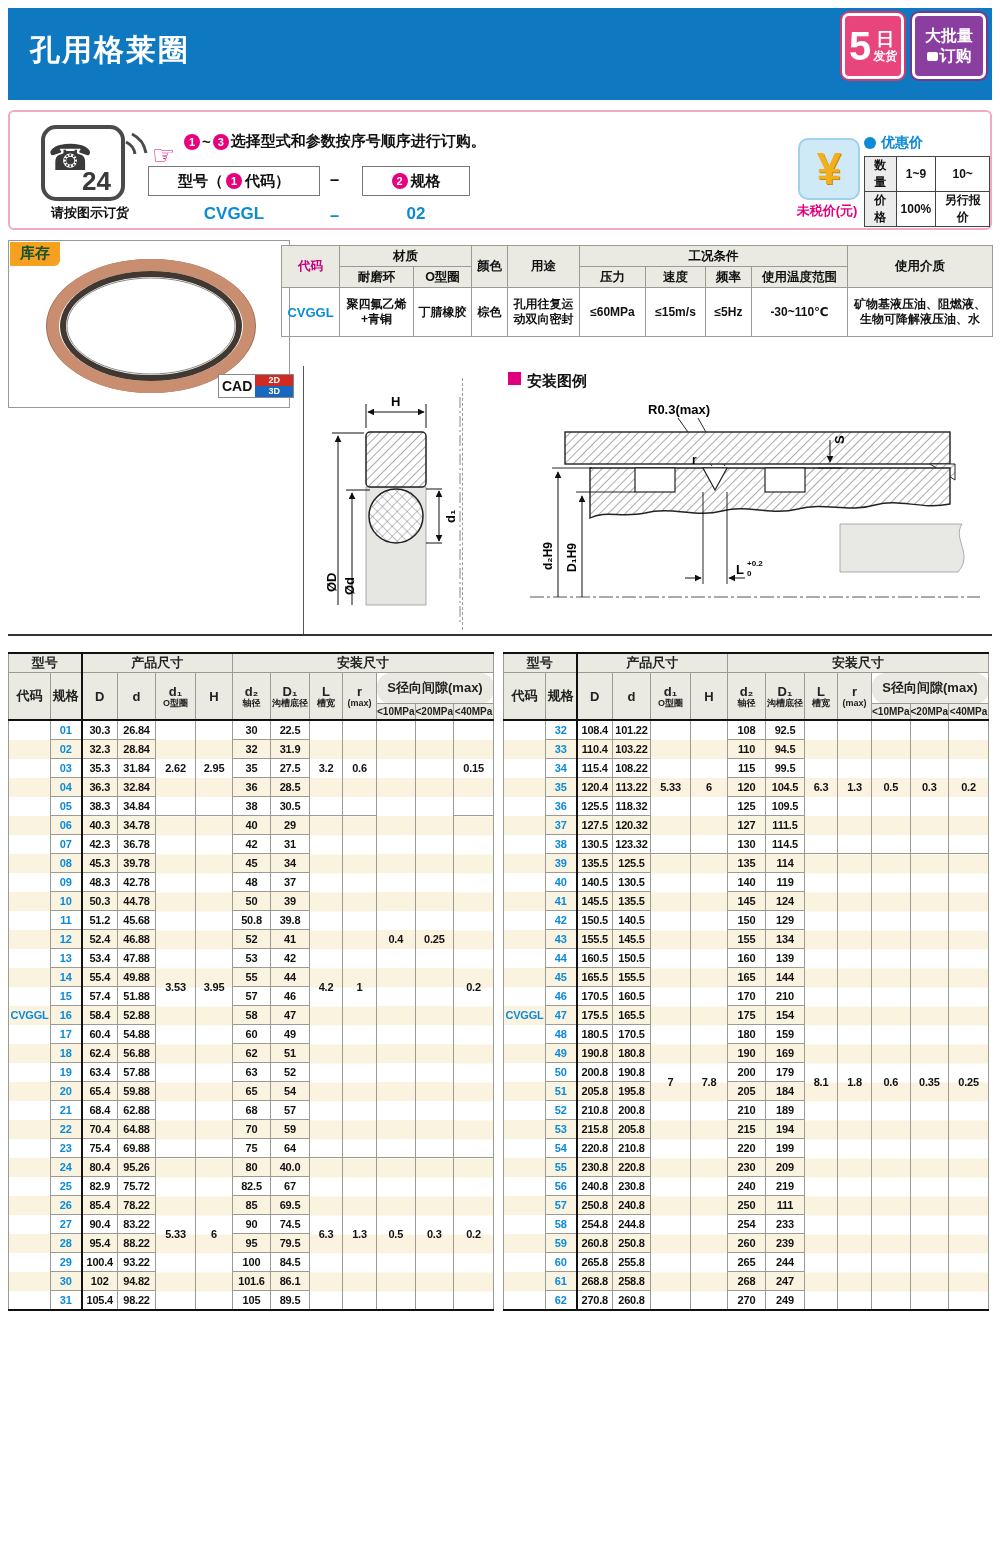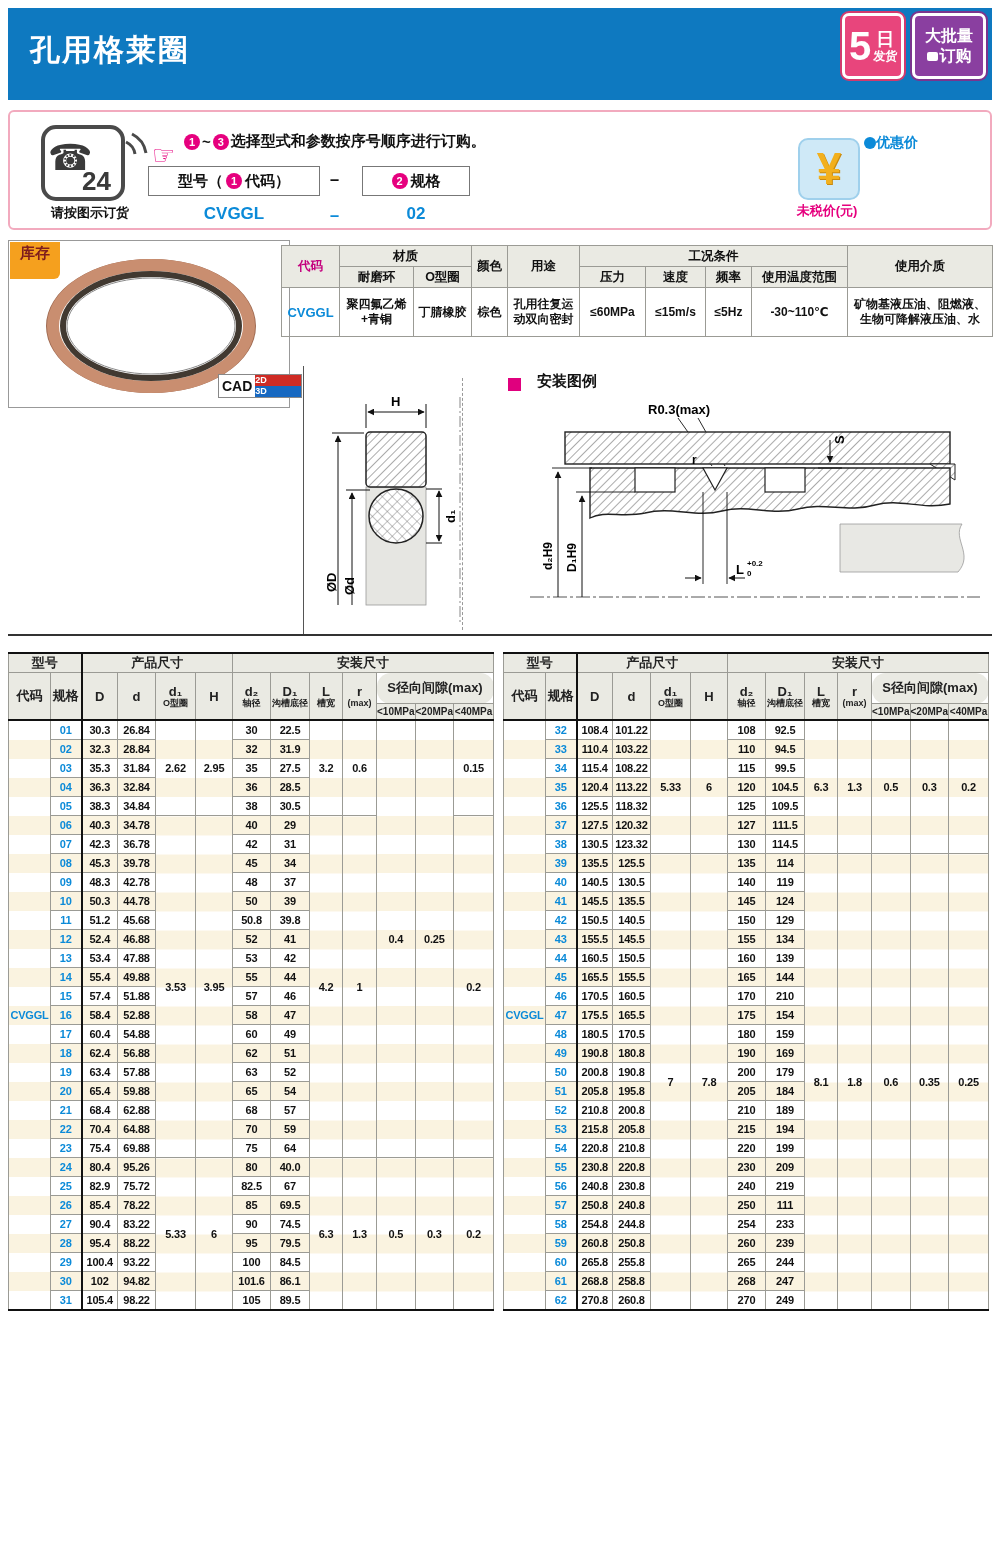--- a/index.html
+++ b/index.html
@@ -37,51 +37,51 @@
   .mbox2{left:352px;top:54px;width:108px;}
   .mdash{left:316px;top:56px;font-size:17px;font-weight:bold;}
   .ex{color:#0b8ad8;font-size:17px;font-weight:bold;text-align:center;}
   .ex-model{left:138px;top:92px;width:172px;}
   .ex-dash{left:316px;top:92px;}
   .ex-spec{left:352px;top:92px;width:108px;}
   .yen-tile{left:788px;top:26px;width:58px;height:58px;background:#cfe9f7;border:2px solid #9fd0ec;border-radius:10px;
             display:flex;align-items:center;justify-content:center;}
   .yen{font-size:44px;font-weight:bold;color:#f2b01e;text-shadow:1px 1px 0 #c88a10;}
   .untaxed{left:758px;top:90px;width:118px;text-align:center;color:#e6007e;font-size:13px;font-weight:bold;}
-  .deal{left:854px;top:22px;display:flex;align-items:center;color:#0b8ad8;font-size:14px;font-weight:bold;}
+  .deal{left:854px;top:22px;display:flex;align-items:center;gap:5px;color:#0b8ad8;font-size:14px;font-weight:bold;}
   .deal-dot{width:12px;height:12px;border-radius:50%;background:#0b8ad8;}
   .mini-table{left:854px;top:44px;border-collapse:collapse;font-size:12px;font-weight:bold;}
   .mini-table td{border:1px solid #444;height:22px;text-align:center;padding:0 4px;}
   .mini-table .mt-h{background:#ececec;}
 
   
   .product-box{left:8px;top:240px;width:282px;height:168px;border:1px solid #999;background:#fff;box-sizing:border-box;}
-  .stock-badge{left:10px;top:242px;background:#f5a01e;color:#7f1d1d;font-size:15px;font-weight:bold;
-               padding:2px 10px 16px;border-radius:0 0 6px 0;}
+  .stock-badge{left:10px;top:242px;background:#f5a01e;color:#14532d;font-size:15px;font-weight:bold;
+               padding:2px 10px 3px;border-radius:0 0 6px 0;}
   .cad{left:218px;top:374px;display:flex;align-items:stretch;border:1px solid #888;background:#fff;}
   .cad-label{font-size:14px;font-weight:bold;padding:2px 3px;display:flex;align-items:center;}
   .cad-col{display:flex;flex-direction:column;}
-  .cad-2d,.cad-3d{color:#fff;font-size:9px;font-weight:bold;width:46px;text-align:left;line-height:11px;}
+  .cad-2d,.cad-3d{color:#fff;font-size:9px;font-weight:bold;width:38px;text-align:center;line-height:11px;}
   .cad-2d{background:#cf2b24;}
   .cad-3d{background:#1668c1;}
 
   
   .spec-table{left:281px;top:245px;border-collapse:collapse;table-layout:fixed;font-size:12px;}
   .spec-table th,.spec-table td{border:1px solid #9b9b95;text-align:center;padding:0 2px;}
   .spec-table{border:1.5px solid #333;}
   .spec-table th{background:#eaeae3;font-weight:bold;height:20px;font-size:12.5px;}
   .spec-table td{font-weight:bold;height:48px;white-space:pre-line;line-height:15px;}
   .th-magenta{color:#c4007e;}
   .spec-code{color:#0b8ad8;font-size:13px;}
 
   
   .hline-bottom{left:8px;top:634px;width:984px;border-top:2px solid #333;height:0;}
   .vline-left{left:303px;top:366px;height:268px;border-left:1px solid #555;width:0;}
   .vline-dash{left:462px;top:378px;height:252px;border-left:1px dashed #999;width:0;}
-  .install-title{left:508px;top:372px;display:flex;align-items:flex-end;gap:16px;font-size:15px;font-weight:bold;}
+  .install-title{left:508px;top:372px;display:flex;align-items:flex-start;gap:6px;font-size:15px;font-weight:bold;}
   .magenta-sq{width:13px;height:13px;background:#e0007e;}
   svg text{font-family:"Liberation Sans","DejaVu Sans",sans-serif;}
 
   
   .dim-table{position:absolute;top:652px;border-collapse:collapse;table-layout:fixed;
              border:1px solid #777;border-top:2px solid #111;border-bottom:2.5px solid #111;}
   #tableL{left:8px;} #tableR{left:503px;}
   .dim-table th,.dim-table td{border:1px solid #9b9b95;text-align:center;padding:0;}
   .dim-table thead th{background:#eaeae3;font-weight:bold;font-size:13px;color:#222;}
   .dim-table .hr1 th{height:18px;}
@@ -156,20 +156,34 @@
   <div class="abs ex ex-spec">02</div>
 
   <div class="abs yen-tile">
     <span class="yen">¥</span>
   </div>
   <div class="abs untaxed">未税价(元)</div>
   <div class="abs deal">
     <span class="deal-dot"></span>
     <span>优惠价</span>
   </div>
+  <table class="abs mini-table">
+    <tbody>
+        <tr>
+      <td class="mt-h">数量</td>
+      <td>1~9</td>
+      <td>10~</td>
+    </tr>
+    <tr>
+      <td class="mt-h">价格</td>
+      <td>100%</td>
+      <td>另行报价</td>
+    </tr>
+  </tbody>
+    </table>
 </div>
 
 <div class="abs product-box">
   <svg width="280" height="166" viewBox="0 0 280 166">
     <ellipse cx="142" cy="85" rx="104" ry="66" fill="none" stroke="#a06b52" stroke-width="2"></ellipse>
     <ellipse cx="142" cy="85" rx="98" ry="61" fill="none" stroke="#c98e70" stroke-width="12"></ellipse>
     <ellipse cx="142" cy="85" rx="88" ry="52" fill="none" stroke="#413931" stroke-width="6"></ellipse>
     <ellipse cx="142" cy="85" rx="84" ry="48" fill="none" stroke="#8a8a8a" stroke-width="1"></ellipse>
   </svg>
 </div>

